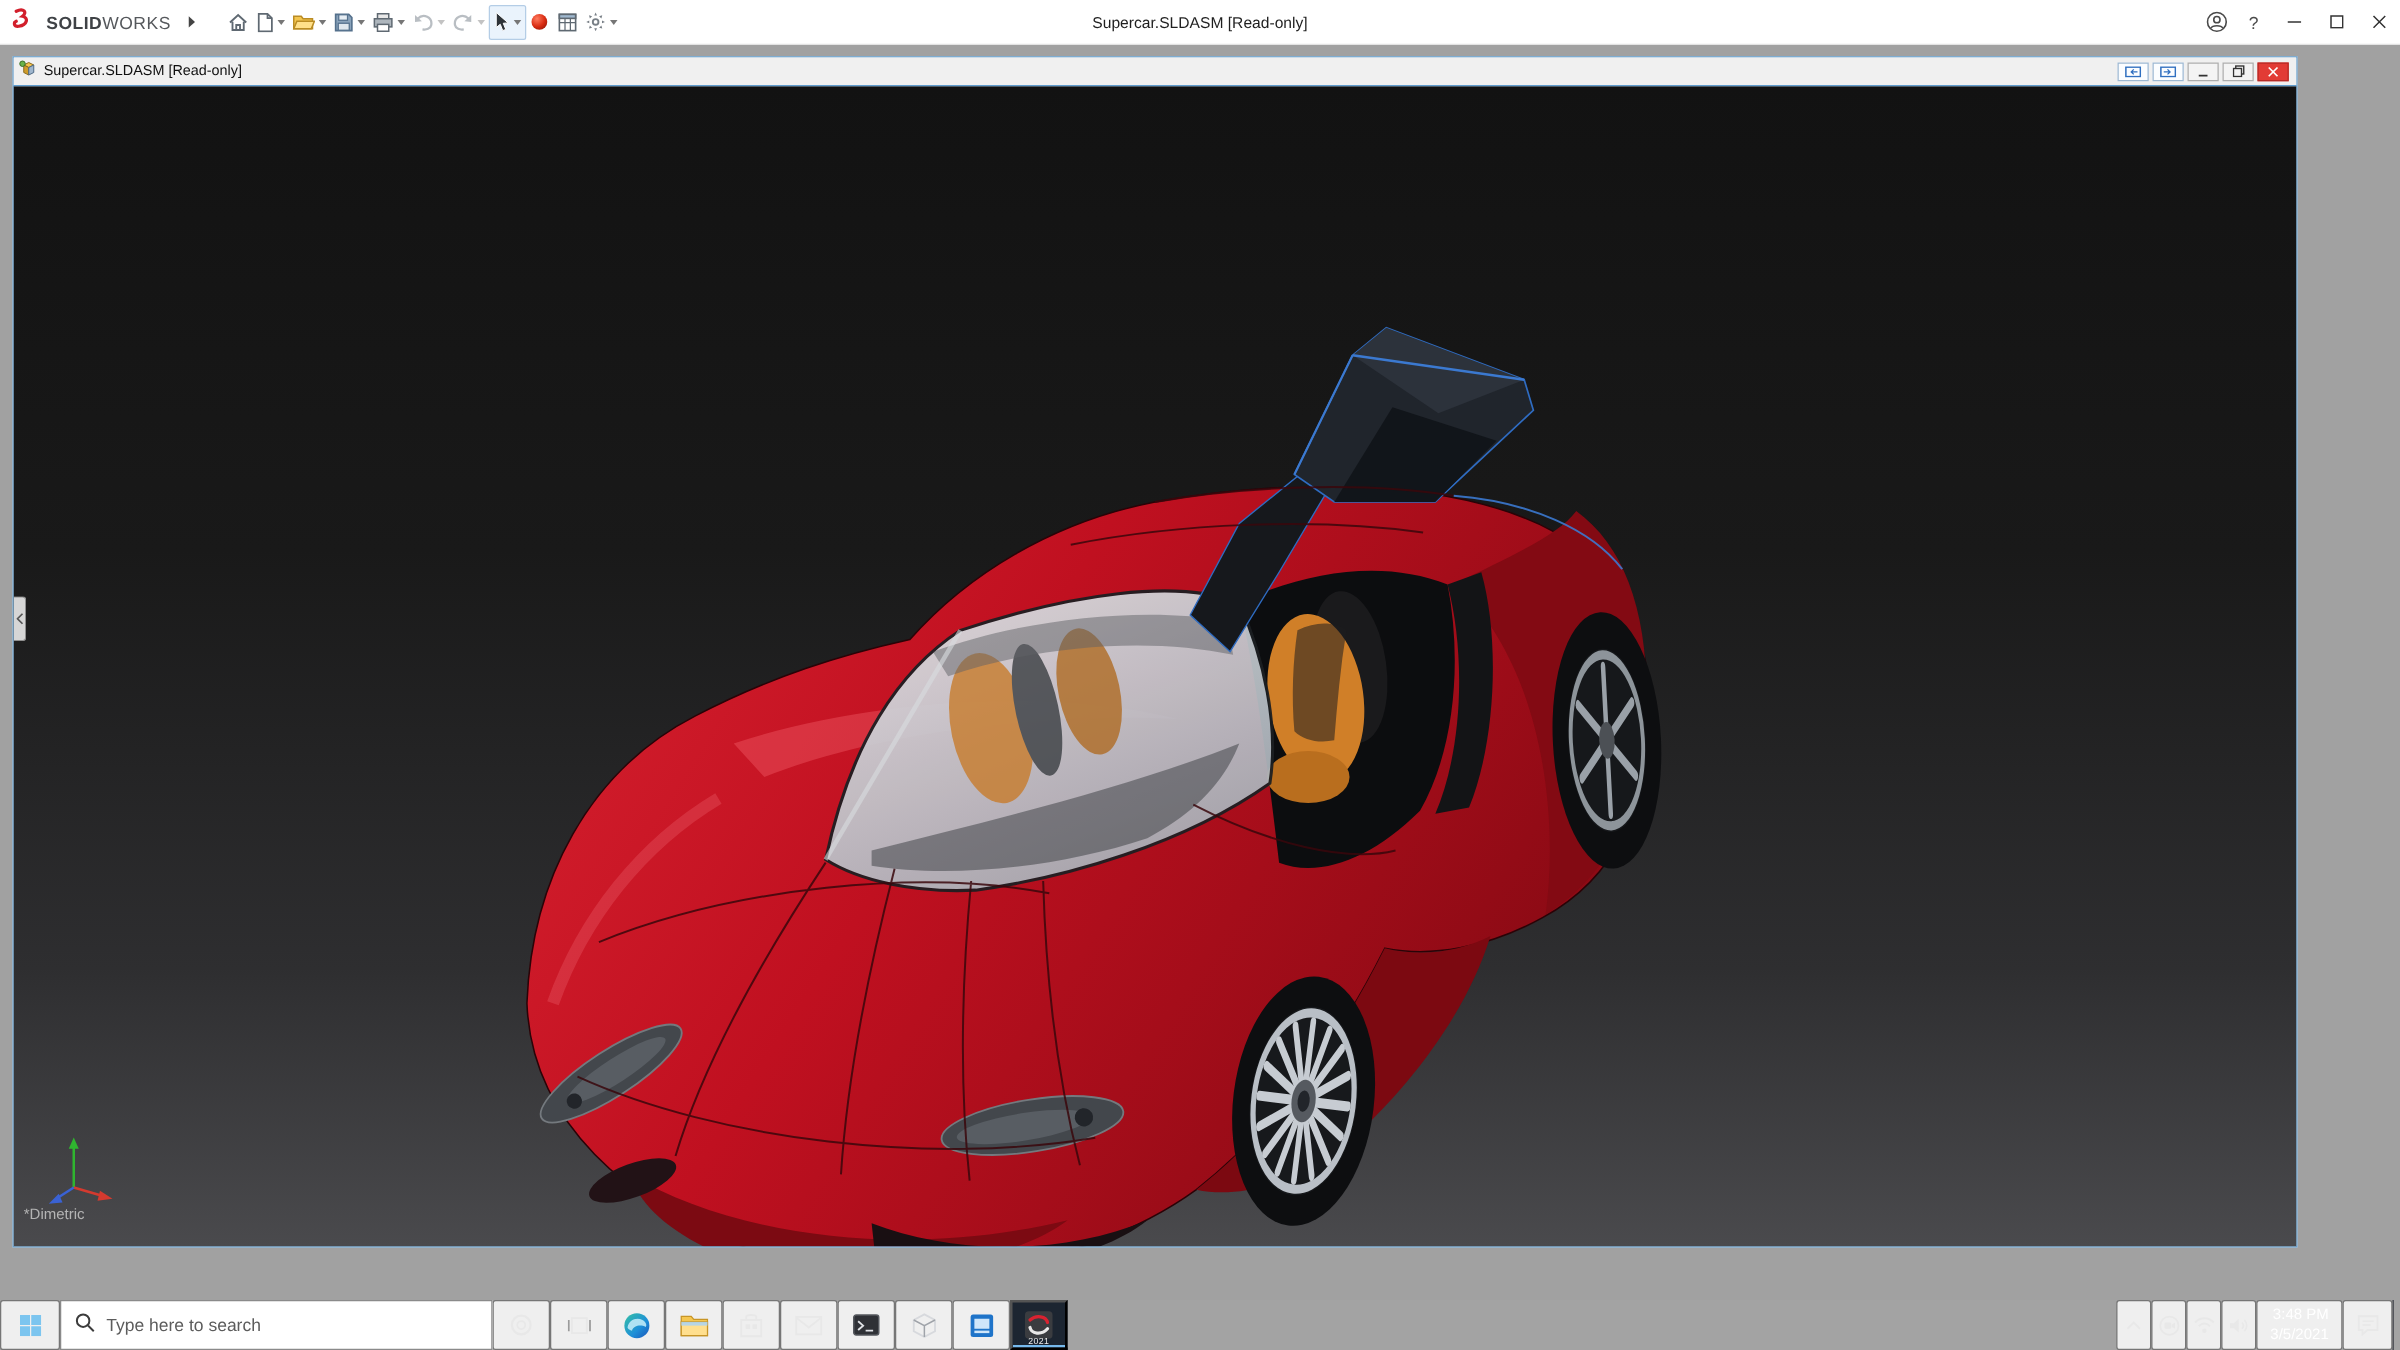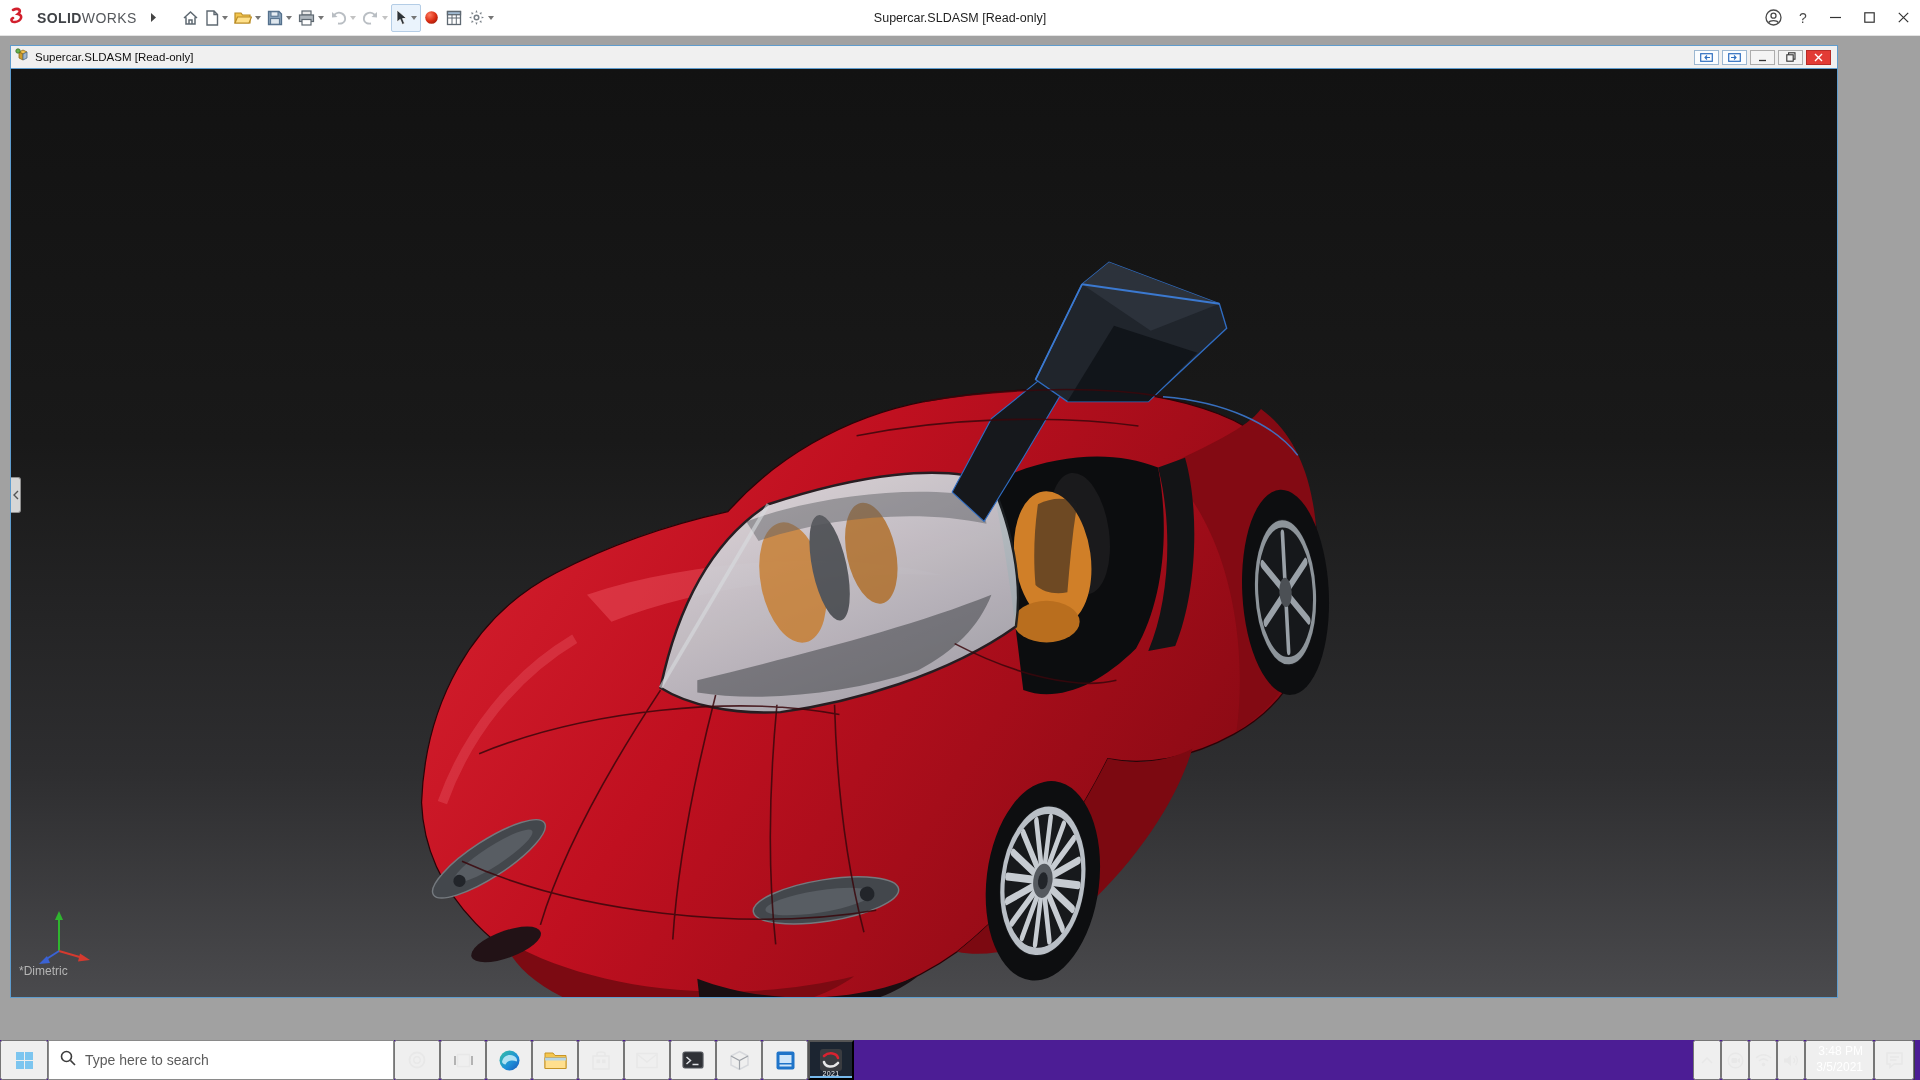--- a/index.html
+++ b/index.html
@@ -30,21 +30,21 @@
 .dcb{width:25px;height:15px;border:1px solid #9db8d2;background:#fbfdff;display:flex;align-items:center;justify-content:center}
 .dcb.plain{border-color:#adadad;background:#f4f4f4}
 .dcb.close{background:#e23b35;border-color:#b62b26}
 .viewport{flex:1;position:relative;border-top:1px solid #5f9ccd;background:linear-gradient(#121212,#191919 40%,#2e2e30 76%,#4a4a4d);overflow:hidden}
 .viewport svg.car{position:absolute;inset:0;width:100%;height:100%}
 .view-label{position:absolute;left:8px;bottom:19px;font-size:12px;color:#b4b4b4}
 .triad{position:absolute;left:24px;bottom:24px}
 .side-tab{position:absolute;left:0;top:44%;width:10px;height:36px;background:#d6d6d6;border:1px solid #8f8f8f;border-left:0;border-radius:0 3px 3px 0;display:flex;align-items:center;justify-content:center}
 
 
-.taskbar{position:absolute;left:0;top:1040px;width:1920px;height:40px;background:#4c1d95;display:flex;align-items:stretch}
+.taskbar{position:absolute;left:0;top:1040px;width:1920px;height:40px;background:#a3a3a3;display:flex;align-items:stretch}
 .tk{width:46px;display:flex;align-items:center;justify-content:center;position:relative;flex:0 0 auto}
 .tk.start{width:48px}
 .tk.active{background:#1c2531;box-shadow:inset 0 -2px 0 #76b9ed}
 .search{width:346px;background:#ffffff;border:1px solid #8a8a8a;display:flex;align-items:center;gap:9px;padding:0 11px;flex:0 0 auto}
 .search input{border:0;outline:0;font-size:14px;width:100%;background:transparent;color:#303030}
 .search input::placeholder{color:#5c5c5c}
 .sw-year{position:absolute;bottom:1px;left:0;right:0;text-align:center;font-size:7px;color:#eee;letter-spacing:.3px}
 .tray{margin-left:auto;display:flex;align-items:stretch}
 .tray .tk{width:28px}
 .clock{color:#fff;font-size:12px;text-align:right;line-height:1.3;display:flex;flex-direction:column;justify-content:center;padding:0 9px;white-space:nowrap}

